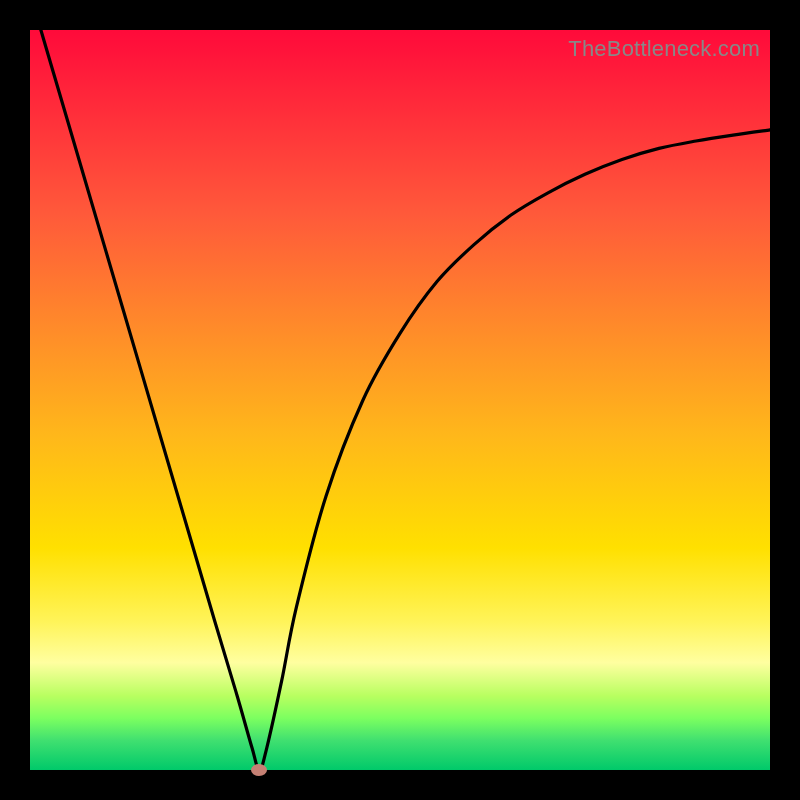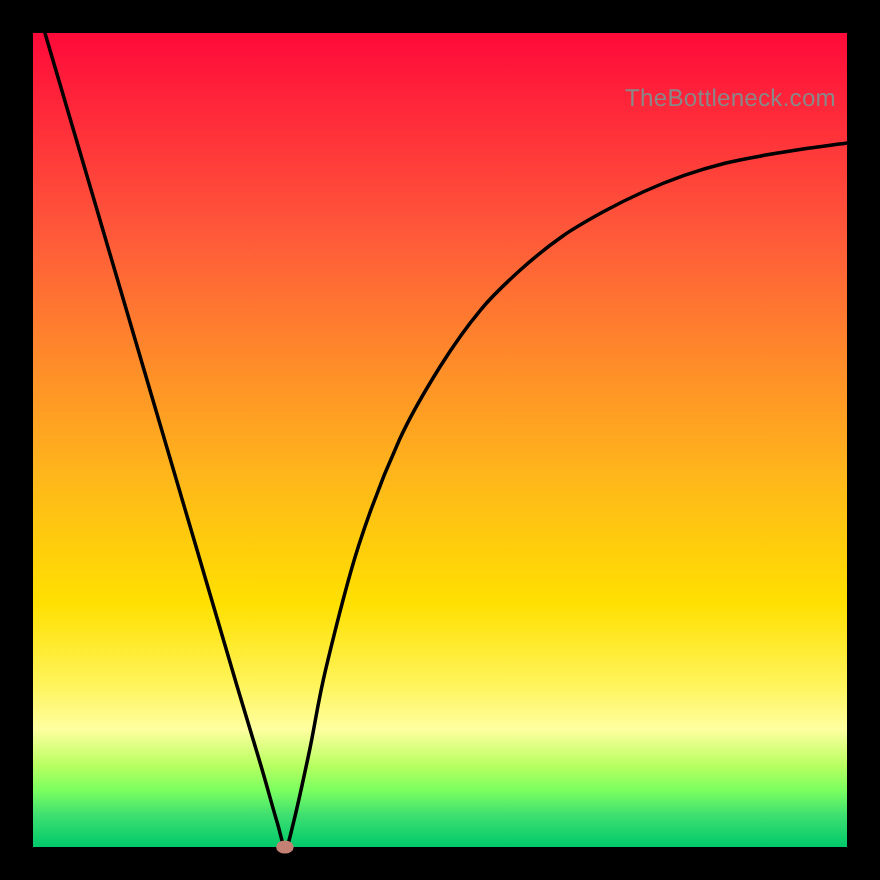--- a/index.html
+++ b/index.html
@@ -41,21 +41,20 @@
   }
   .watermark {
     position: absolute;
     top: 6px;
     right: 10px;
     color: #888;
     font-size: 22px;
     font-weight: 500;
     letter-spacing: 0.2px;
     user-select: none;
-    margin-top: 40px;
   }
   svg.curve {
     position: absolute;
     left: 0;
     top: 0;
     width: 740px;
     height: 740px;
     overflow: visible;
   }
   .marker {

